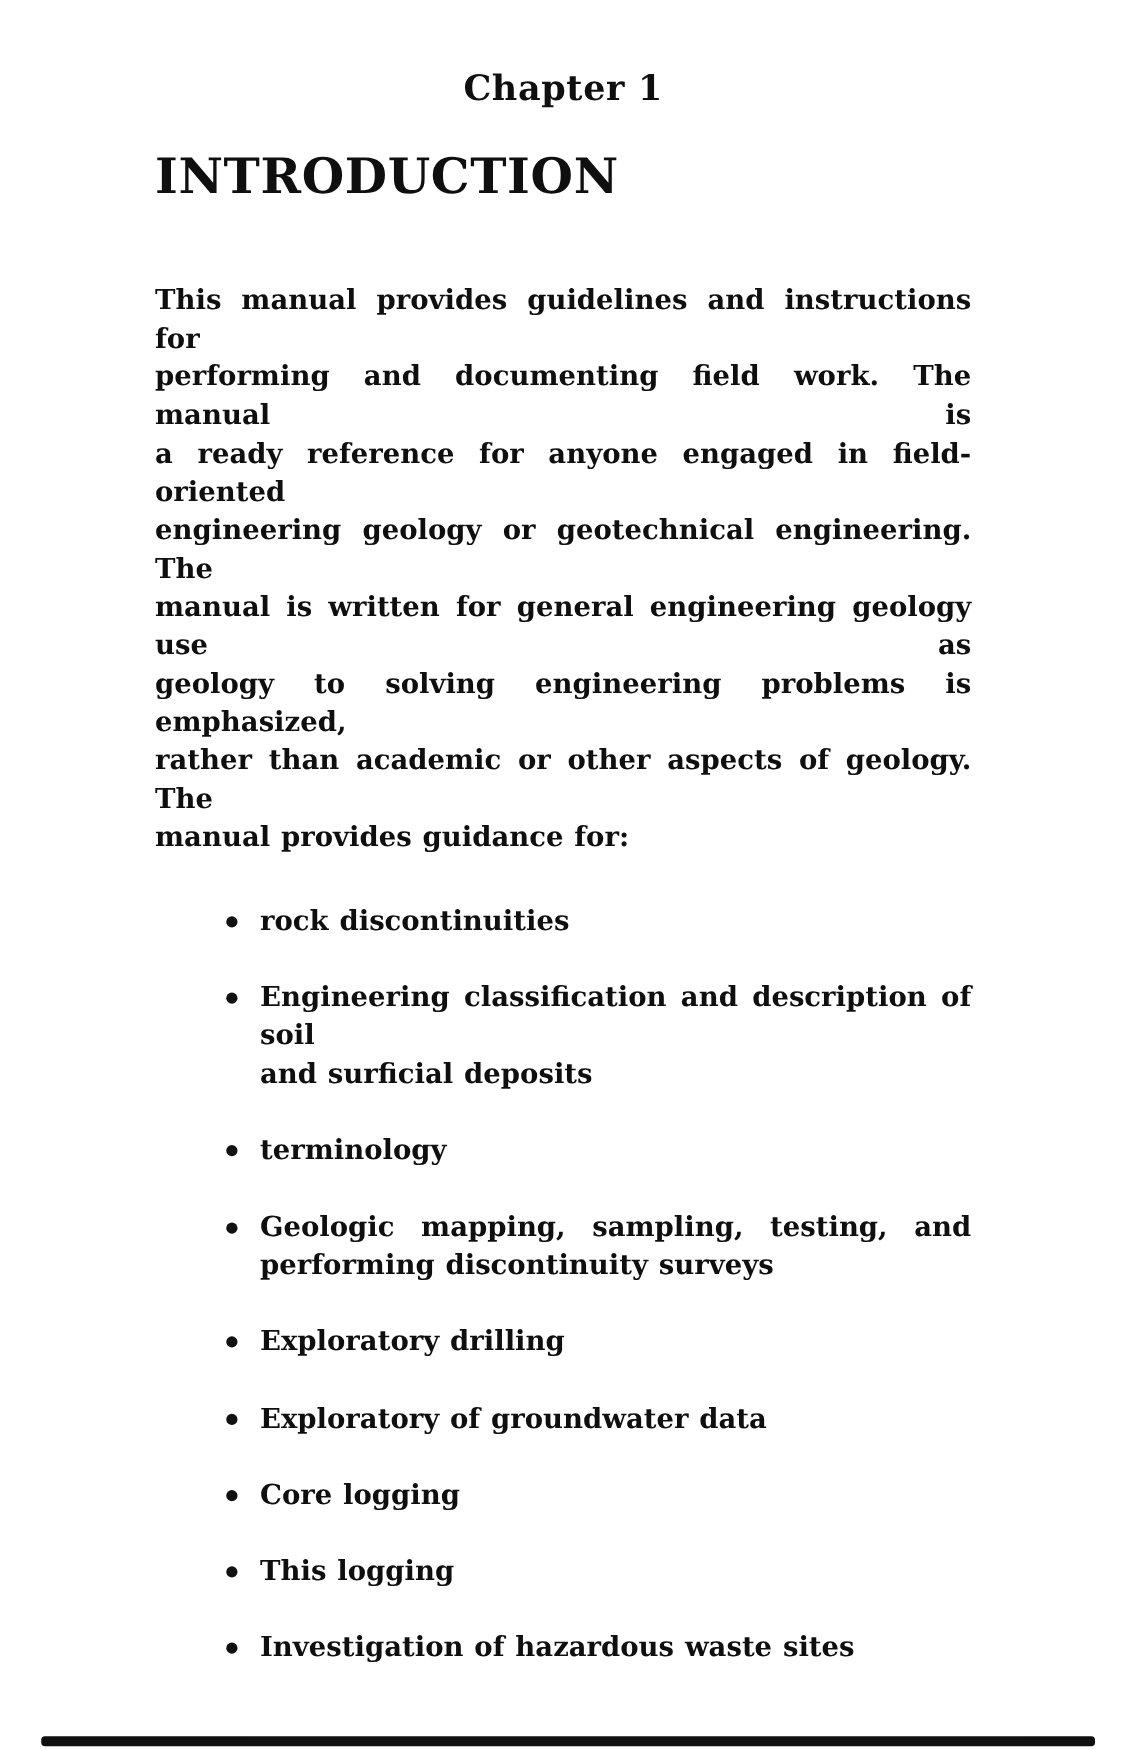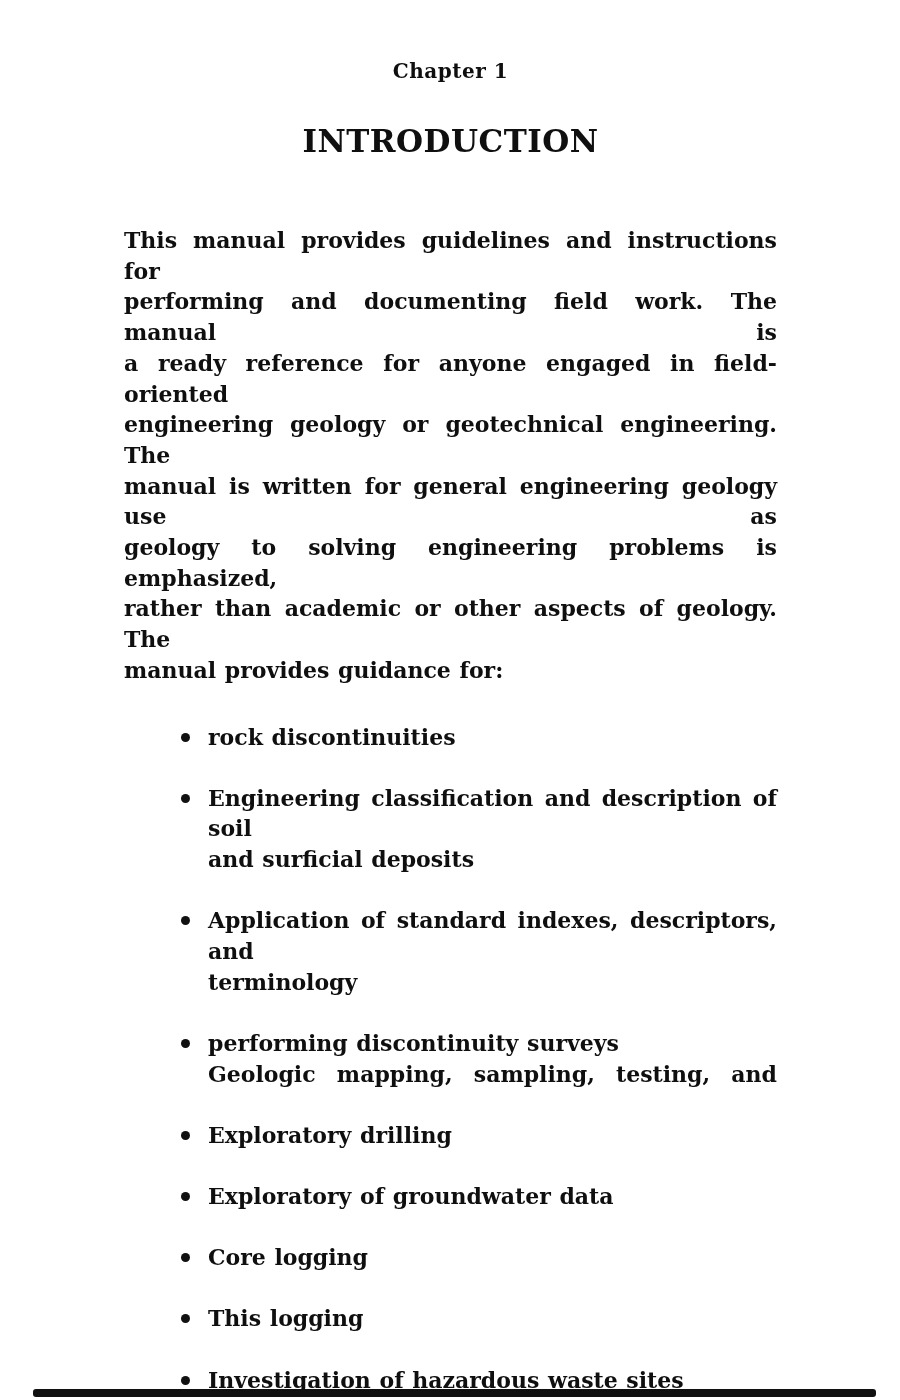--- a/index.html
+++ b/index.html
@@ -17,32 +17,32 @@
     overflow: hidden;
   }
   .content {
     position: absolute;
     left: 124px;
     width: 653px;
     top: 0;
   }
   .chapter-label {
     margin: 56px 0 0 0;
-    font-size: 20px;
+    font-size: 28px;
     line-height: 30px;
     font-weight: bold;
     text-align: center;
     letter-spacing: 0.5px;
   }
   .page-title {
     margin: 37px 0 0 0;
-    font-size: 31px;
+    font-size: 39px;
     line-height: 36px;
     font-weight: bold;
-    text-align: center;
+    text-align: left;
     letter-spacing: 0.5px;
   }
   .intro-paragraph {
     margin-top: 66px;
   }
   .jline {
     font-size: 22px;
     line-height: 30.7px;
     text-align: justify;
     text-align-last: justify;
@@ -107,27 +107,26 @@
         <span class="dot"></span>
         <div class="jline last">rock discontinuities</div>
       </li>
       <li>
         <span class="dot"></span>
         <div class="jline">Engineering classification and description of soil</div>
         <div class="jline last">and surficial deposits</div>
       </li>
       <li>
         <span class="dot"></span>
-        <div class="jline">Application of standard indexes, descriptors, and</div>
         <div class="jline last">terminology</div>
       </li>
       <li>
         <span class="dot"></span>
+        <div class="jline">Geologic mapping, sampling, testing, and</div>
         <div class="jline last">performing discontinuity surveys</div>
-        <div class="jline">Geologic mapping, sampling, testing, and</div>
       </li>
       <li>
         <span class="dot"></span>
         <div class="jline last">Exploratory drilling</div>
       </li>
       <li>
         <span class="dot"></span>
         <div class="jline last">Exploratory of groundwater data</div>
       </li>
       <li>

